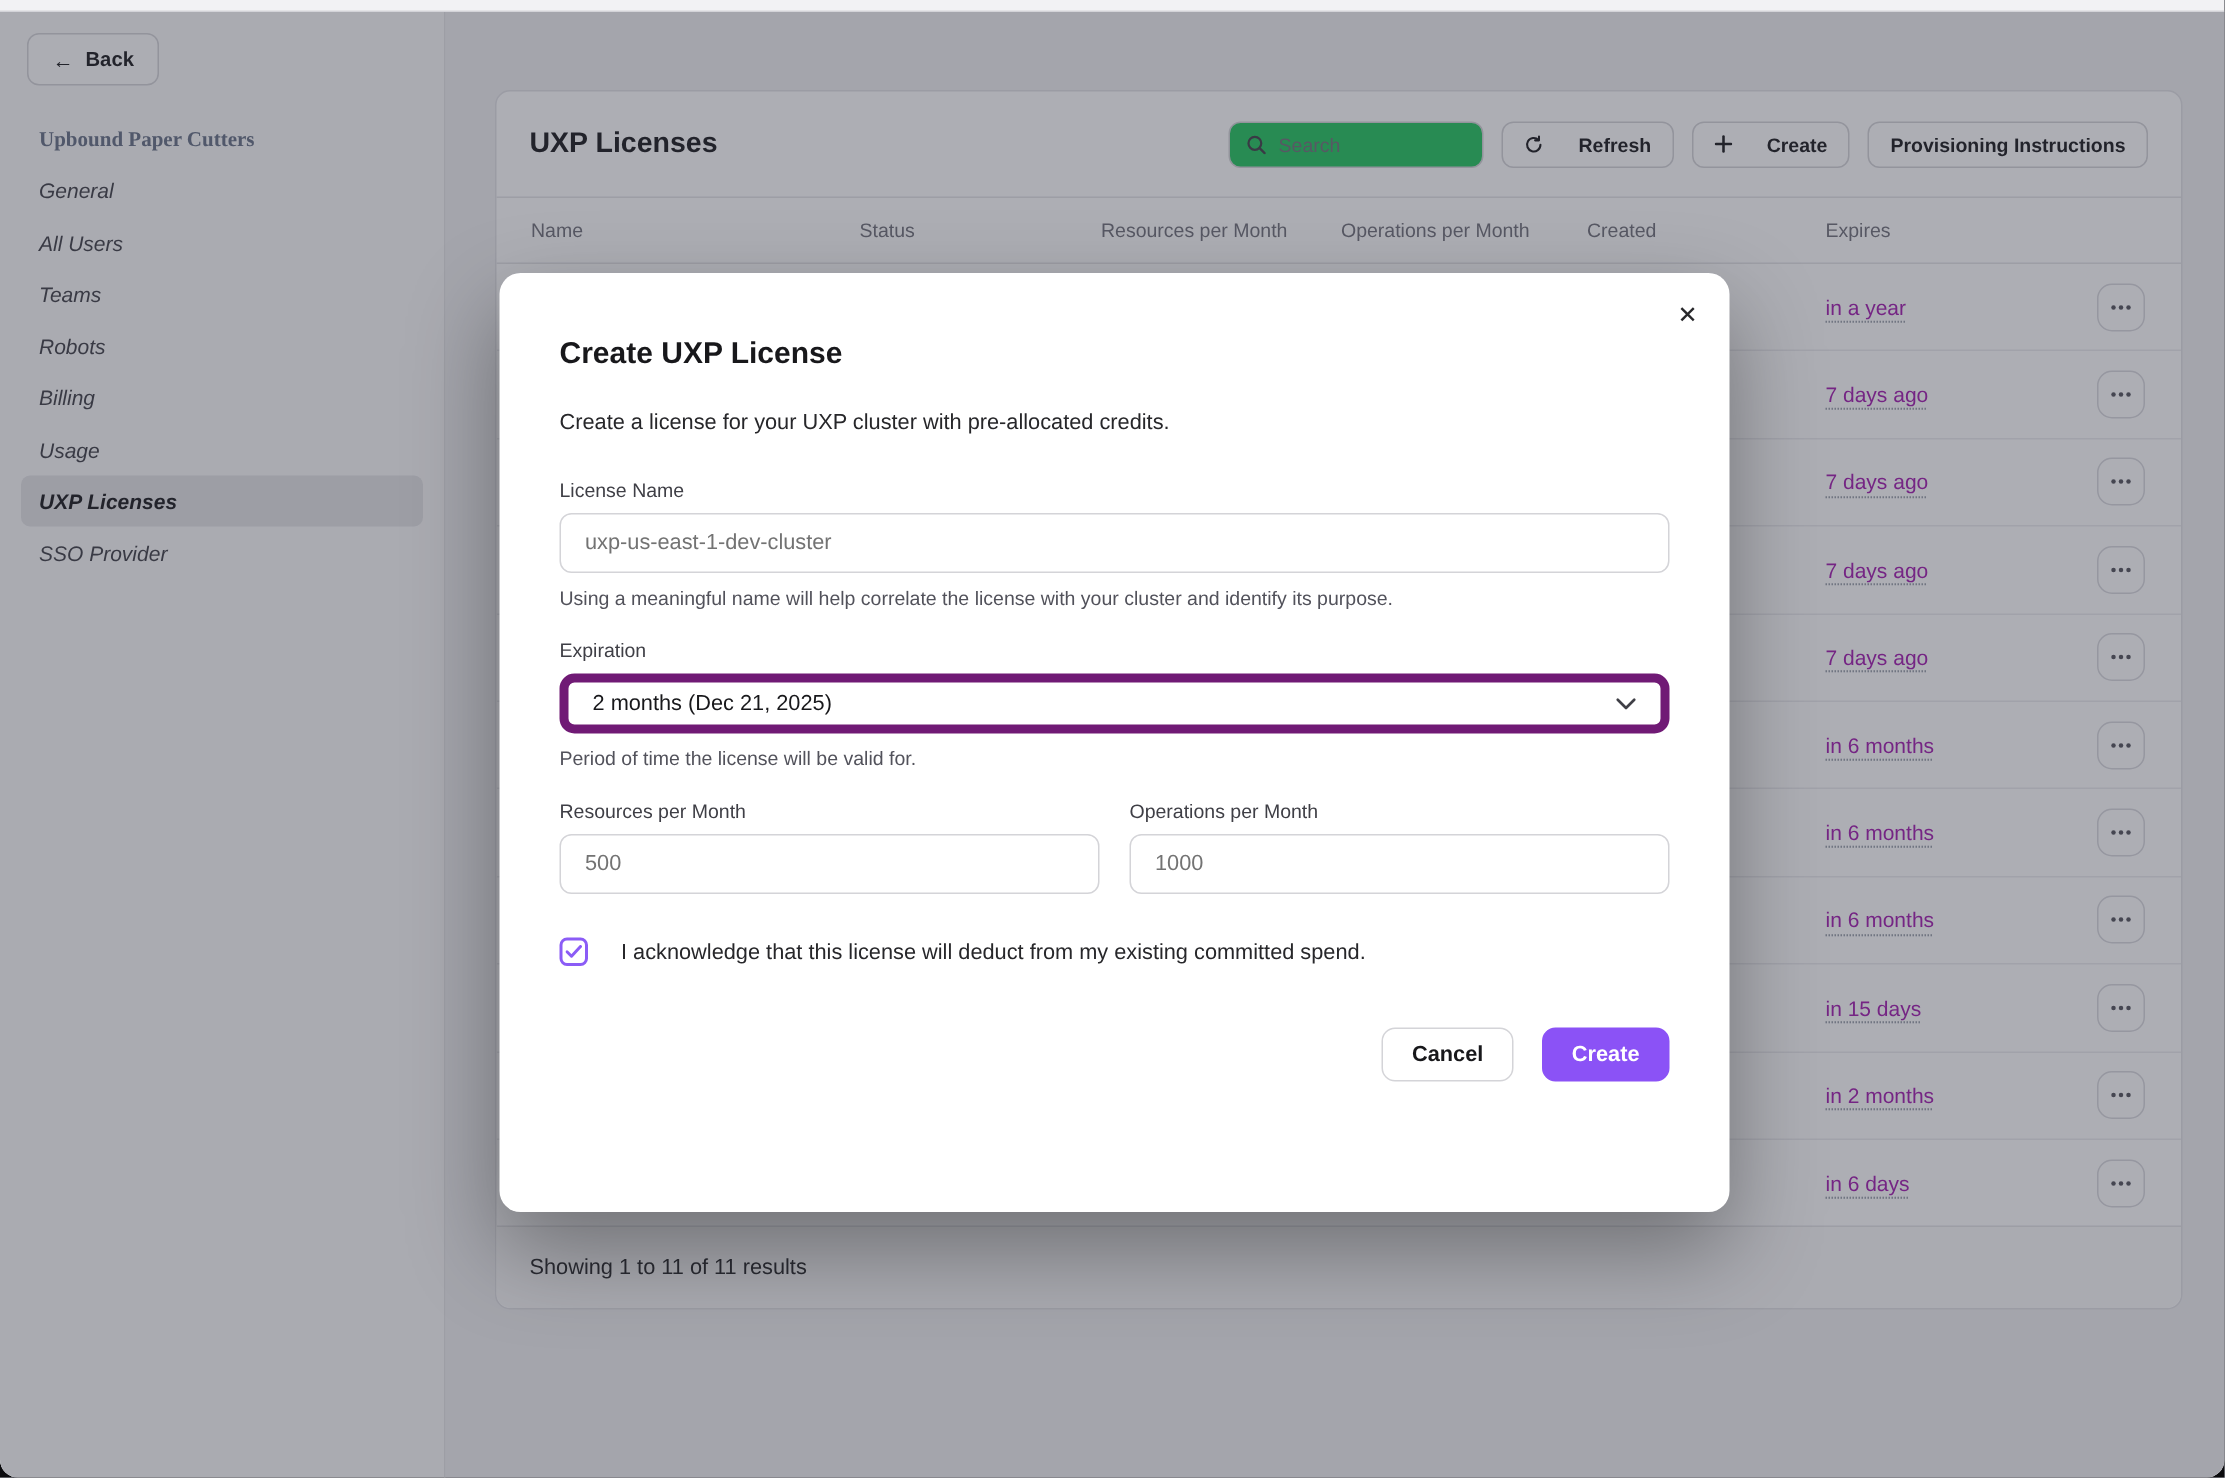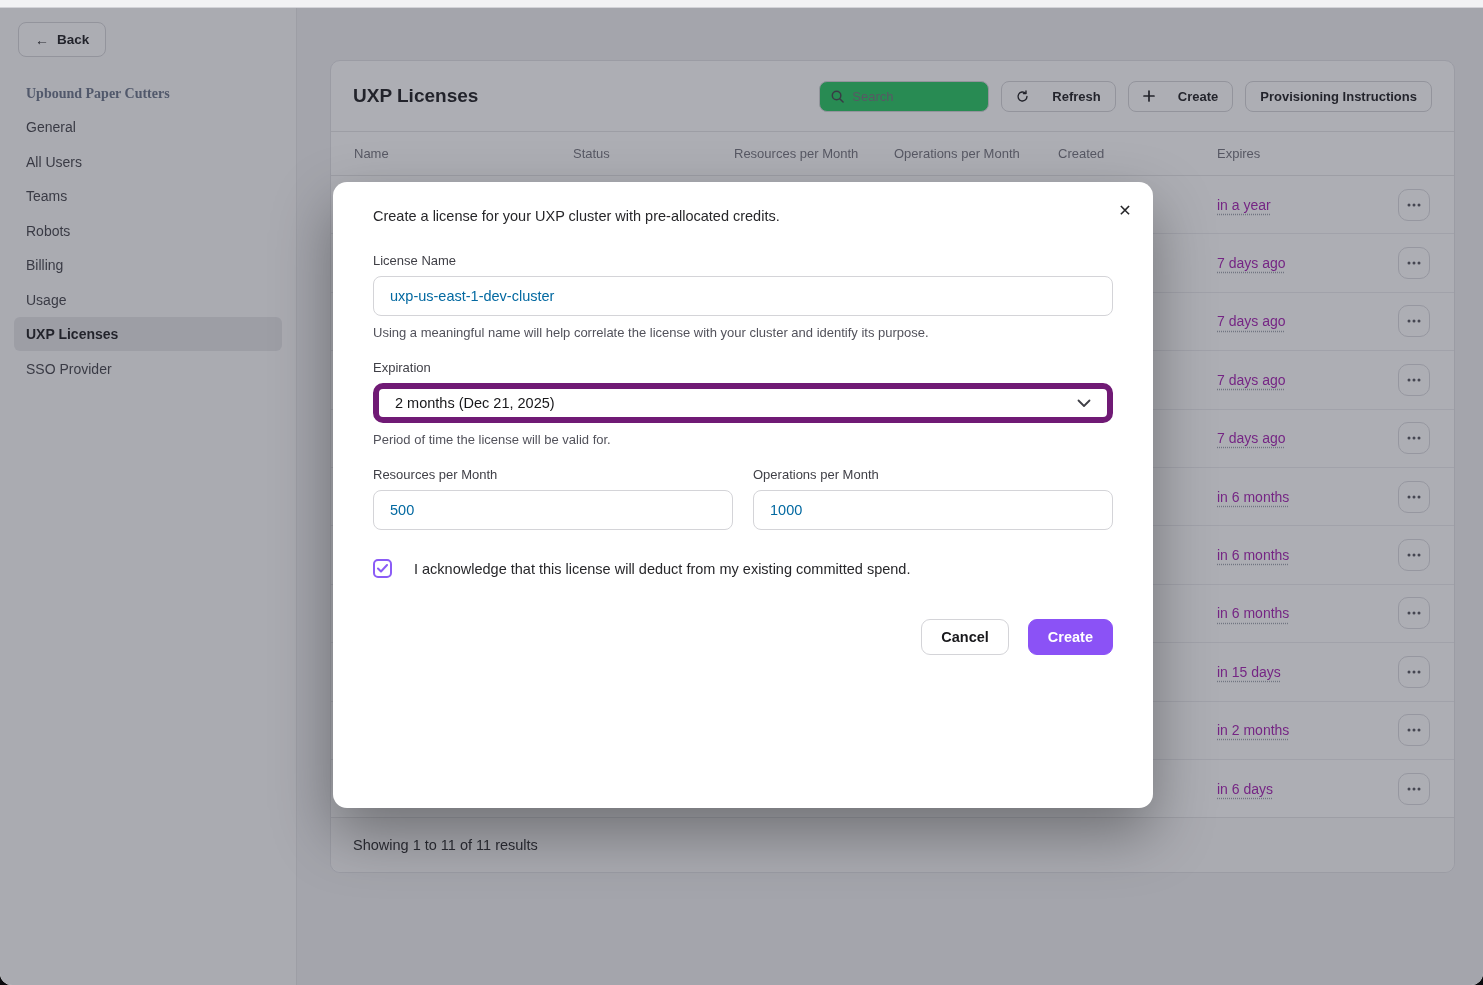--- a/index.html
+++ b/index.html
@@ -37,21 +37,21 @@
     border:1px solid #d4d4d8;
     border-radius:8px;
     font-size:13.5px; font-weight:bold; color:#18181b;
     cursor:pointer;
   }
   .back-arrow { font-size:14px; line-height:1; }
   .org-name {
     margin:29px 0 8px 26px;
     font-size:14px; font-weight:bold; color:#667085;font-family:Liberation Serif, serif;
   }
-  .nav { display:flex; flex-direction:column; padding:0 14px; }
+  .nav { display:flex; flex-direction:column; padding:0 14px;font-style:italic; }
   .nav-item {
     padding:9px 12px;
     border-radius:6px;
     font-size:14px; color:#3f3f46;
     margin-bottom:0.5px;
     cursor:pointer;
   }
   .nav-item.active {
     background:#e4e4e7;
     font-weight:bold; color:#18181b;
@@ -159,21 +159,21 @@
     display:flex; align-items:center; justify-content:center;
   }
   .modal-title { padding-top:43px; font-size:20px; font-weight:bold; color:#18181b; }
   .modal-desc { margin-top:26px; font-size:14.5px; color:#27272a; }
   .field-label { margin-top:29px; font-size:13px; color:#3f3f46; }
   .field-label.tight { margin-top:20px; }
   .text-input {
     margin-top:8px; width:100%; height:40px;
     border:1px solid #d4d4d8; border-radius:8px;
     padding:0 16px;
-    font-family:inherit; font-size:14.5px; color:#0369a1;
+    font-family:inherit; font-size:14.5px; color:#737373;
     outline:none; background:#fff;
   }
   .helper { margin-top:9px; font-size:13px; color:#52525b; }
   .select-box {
     margin-top:8px; height:40px;
     border:6px solid #701a75; border-radius:10px;
     padding:0 16px;
     display:flex; align-items:center; justify-content:space-between;
     font-size:14.5px; color:#18181b;
     cursor:pointer; background:#fff;
@@ -411,20 +411,21 @@
       <div class="card-footer">
         <span>Showing 1 to 11 of 11 results</span>
       </div>
     </section>
   </main>
 
   <div class="overlay"></div>
 
   <div class="modal">
     <button class="modal-close">✕</button>
+    <h2 class="modal-title">Create UXP License</h2>
     <p class="modal-desc">Create a license for your UXP cluster with pre-allocated credits.</p>
 
     <div class="field-label">License Name</div>
     <input class="text-input" type="text" value="uxp-us-east-1-dev-cluster" style="">
     <div class="helper">Using a meaningful name will help correlate the license with your cluster and identify its purpose.</div>
 
     <div class="field-label tight">Expiration</div>
     <div class="select-box">
       <span>2 months (Dec 21, 2025)</span>
       <span class="hicon">

